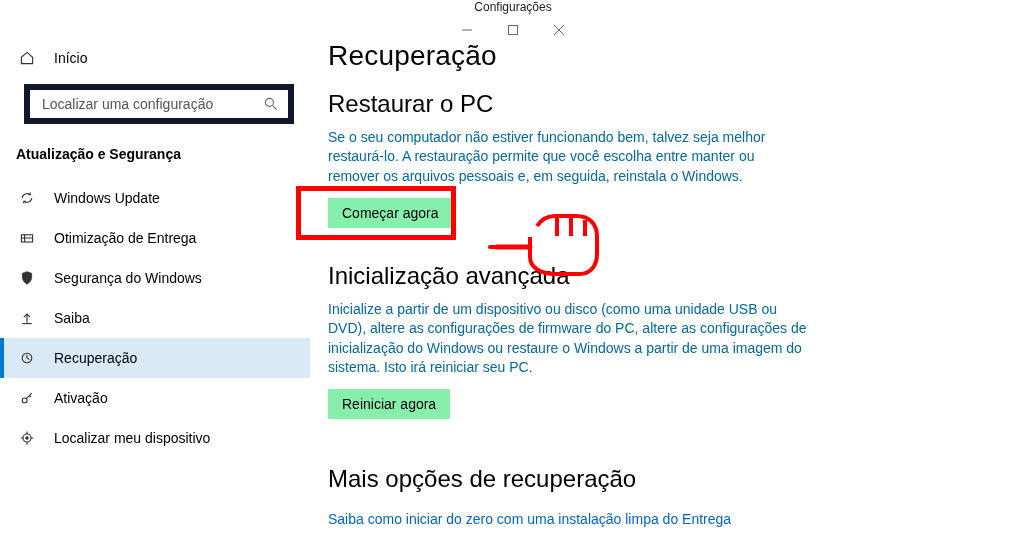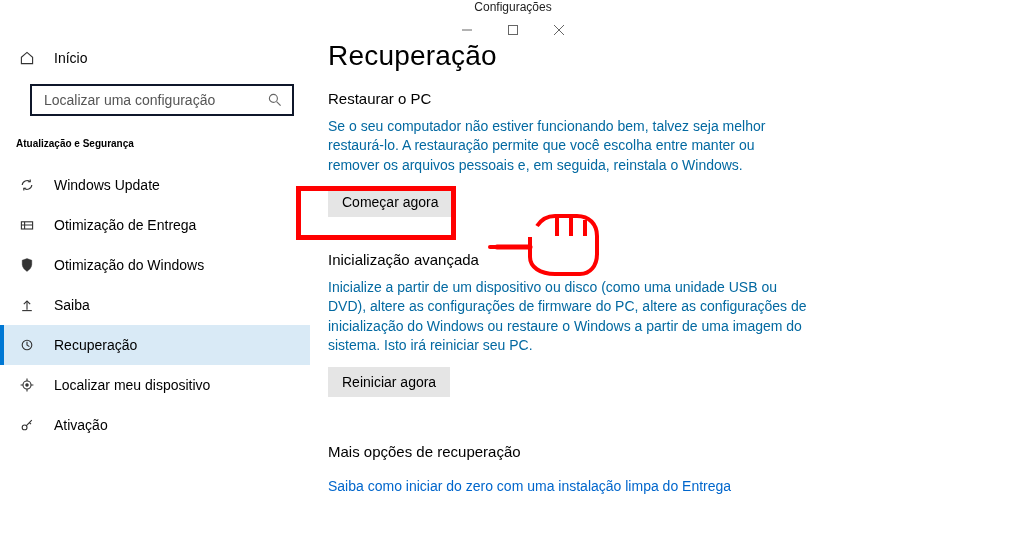--- a/index.html
+++ b/index.html
@@ -50,40 +50,40 @@
   }
   .home-row {
     display: flex; align-items: center;
     height: 40px;
     padding-left: 18px;
     gap: 18px;
     text-align: right;
   }
   .home-row .icon-slot { width: 18px; display:flex; align-items:center; justify-content:center; }
   .search-wrap {
-    margin: 6px 16px 14px 30px;
-    height: 32px;
-    border: 2px solid #0f172a;
+    margin: 6px 16px 14px 24px;
+    height: 40px;
+    border: 6px solid #0f172a;
     background: #fff;
     display: flex; align-items: center;
     padding: 0 8px 0 10px;
   }
   .search-input {
     flex: 1 1 auto;
     border: none; outline: none;
     font-family: inherit; font-size: 14px;
     color: #000;
     background: transparent;
   }
   .search-input::placeholder { color: #555; }
   .search-icon-slot { width: 18px; display:flex; align-items:center; justify-content:center; color:#555;}
   .category-label {
     padding: 8px 16px 16px 16px;
     font-weight: 600;
-    font-size: 10px;
+    font-size: 14px;
   }
   .nav-list { display: flex; flex-direction: column; }
   .nav-item {
     height: 40px;
     display: flex; align-items: center;
     padding-left: 18px;
     gap: 18px;
     position: relative;
     color: #000;
   }
@@ -102,34 +102,34 @@
     padding: 8px 40px 0 18px;
     position: relative;
   }
   .page-title {
     font-size: 28px;
     font-weight: 350;
     margin: 0 0 18px 0;
     letter-spacing: 0.2px;
   }
   .section-title {
-    font-size: 15px;
+    font-size: 24px;
     font-weight: 400;
     margin: 0 0 10px 0;
   }
   .section-para {
     font-size: 14px;
     line-height: 1.38;
     max-width: 480px;
     margin: 0 0 12px 0;
     color: #0369a1;
   }
   .win-action-btn {
     display: inline-block;
-    background: #e5e5e5;
+    background: #86efac;
     border: none;
     padding: 7px 14px;
     font-family: inherit;
     font-size: 14px;
     color: #000;
     cursor: pointer;
   }
   .section-gap { height: 34px; }
 
   .more-title { margin-top: 46px; }
@@ -229,21 +229,21 @@
           </svg>
         </span>
         <span class="nav-label">Otimização de Entrega</span>
       </div>
       <div class="nav-item">
         <span class="nav-icon">
           <svg class="ic" viewBox="0 0 20 20" fill="#333" stroke="#333" stroke-width="0.5">
             <path d="M10 2 L16 4 V9 C16 13 13 16 10 18 C7 16 4 13 4 9 V4 Z"></path>
           </svg>
         </span>
-        <span class="nav-label">Otimização do Windows</span>
+        <span class="nav-label">Segurança do Windows</span>
       </div>
       <div class="nav-item">
         <span class="nav-icon">
           <svg class="ic" viewBox="0 0 20 20" fill="none" stroke="#333" stroke-width="1.4">
             <path d="M10 16 V5"></path>
               <path d="M6 9 L10 5 L14 9"></path>
               <path d="M4 17h12"></path>
           </svg>
         </span>
         <span class="nav-label">Saiba</span>
@@ -253,35 +253,35 @@
           <svg class="ic" viewBox="0 0 20 20" fill="none" stroke="#333" stroke-width="1.4">
             <circle cx="10" cy="10" r="6"></circle>
               <path d="M10 6v4l3 2"></path>
           </svg>
         </span>
         <span class="nav-label">Recuperação</span>
       </div>
       <div class="nav-item">
         <span class="nav-icon">
           <svg class="ic" viewBox="0 0 20 20" fill="none" stroke="#333" stroke-width="1.4">
+            <circle cx="7" cy="13" r="3"></circle>
+              <path d="M9 11 L16 4 M13 7l2 2"></path>
+          </svg>
+        </span>
+        <span class="nav-label">Ativação</span>
+      </div>
+      <div class="nav-item">
+        <span class="nav-icon">
+          <svg class="ic" viewBox="0 0 20 20" fill="none" stroke="#333" stroke-width="1.4">
             <circle cx="10" cy="10" r="5"></circle>
               <circle cx="10" cy="10" r="1.5" fill="#333"></circle>
             <path d="M10 2v3M10 15v3M2 10h3M15 10h3"></path>
           </svg>
         </span>
         <span class="nav-label">Localizar meu dispositivo</span>
-      </div>
-      <div class="nav-item">
-        <span class="nav-icon">
-          <svg class="ic" viewBox="0 0 20 20" fill="none" stroke="#333" stroke-width="1.4">
-            <circle cx="7" cy="13" r="3"></circle>
-              <path d="M9 11 L16 4 M13 7l2 2"></path>
-          </svg>
-        </span>
-        <span class="nav-label">Ativação</span>
       </div>
     </div>
   </div>
 
   <div class="content">
     <h1 class="page-title">Recuperação</h1>
 
     <h2 class="section-title">Restaurar o PC</h2>
     <p class="section-para">Se o seu computador não estiver funcionando bem, talvez seja melhor restaurá-lo. A restauração permite que você escolha entre manter ou remover os arquivos pessoais e, em seguida, reinstala o Windows.</p>
     <button class="win-action-btn">Começar agora</button>

